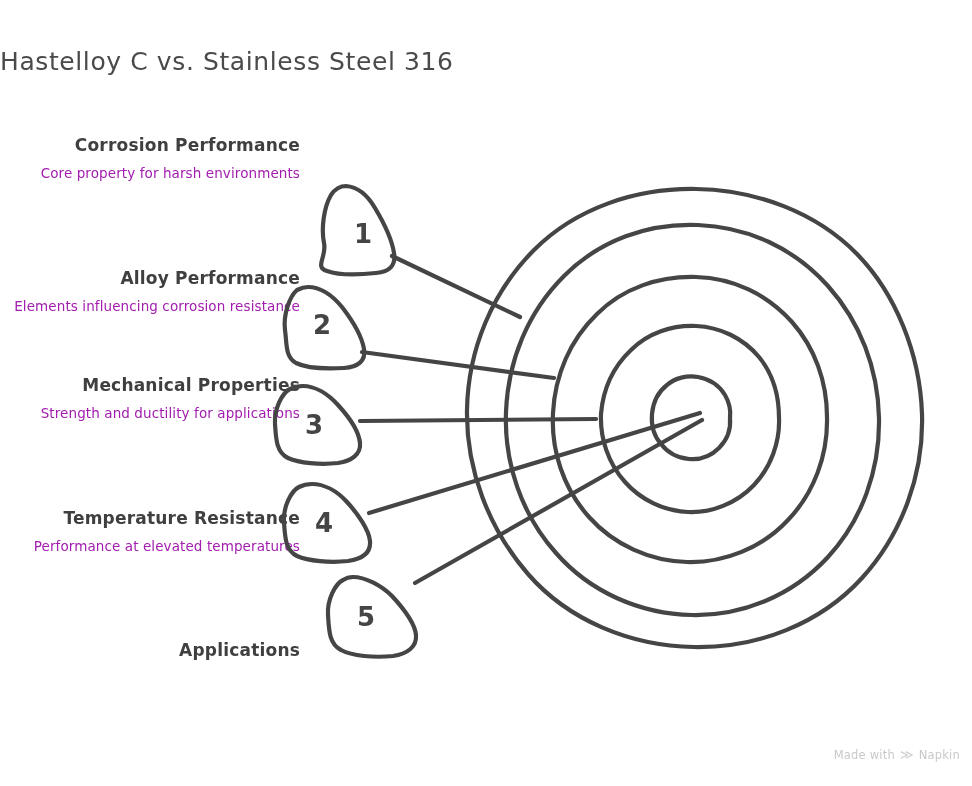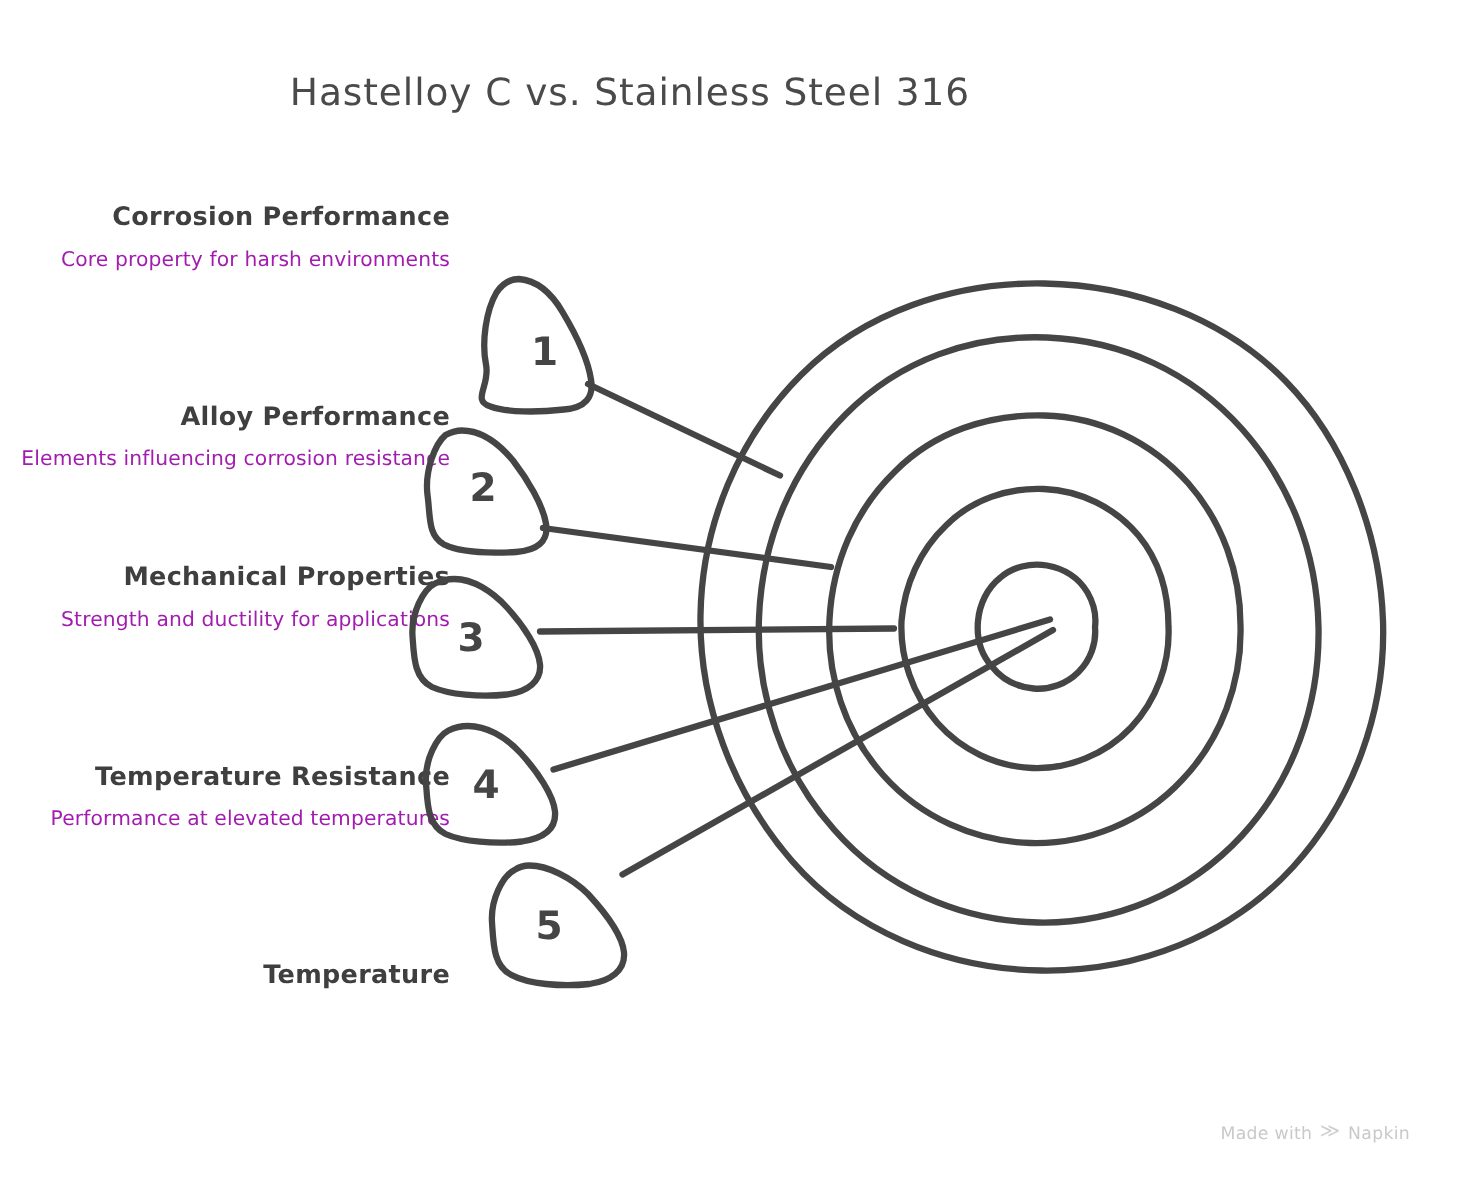--- a/index.html
+++ b/index.html
@@ -17,21 +17,21 @@
     width: 972px;
     height: 786px;
     background: #ffffff;
     overflow: hidden;
   }
   #diagram-title {
     position: absolute;
     left: 0;
     top: 47px;
     width: 840px;
-    text-align: center;
+    text-align: left;
     font-family: "DejaVu Sans", sans-serif;
     font-size: 25px;
     font-weight: 400;
     letter-spacing: 0.6px;
     color: #4a4a4a;
   }
   .label-block {
     position: absolute;
     width: 300px;
     left: 0;
@@ -61,21 +61,21 @@
     top: 0;
   }
   .pin-number {
     font-family: "DejaVu Sans", sans-serif;
     font-size: 26px;
     font-weight: 700;
     fill: #454545;
   }
   #watermark {
     position: absolute;
-    right: 32px;
+    right: 12px;
     bottom: 24px;
     display: flex;
     gap: 5px;
     font-family: "DejaVu Sans", sans-serif;
     font-size: 11.5px;
     color: #c9c9c9;
     letter-spacing: 0.2px;
   }
   #watermark .wm-mark {
     display: inline-block;
@@ -105,21 +105,21 @@
     <div class="lb-title">Mechanical Properties</div>
     <div class="lb-desc">Strength and ductility for applications</div>
   </div>
 
   <div class="label-block" style="top:506px;">
     <div class="lb-title">Temperature Resistance</div>
     <div class="lb-desc">Performance at elevated temperatures</div>
   </div>
 
   <div class="label-block" style="top:638px;">
-    <div class="lb-title">Temperature</div>
+    <div class="lb-title">Applications</div>
   </div>
 
   <svg id="art" width="972" height="786" viewBox="0 0 972 786">
     <g fill="none" stroke="#454545" stroke-width="4.2" stroke-linecap="round" stroke-linejoin="round">
 
       <path d="
         M 922,414
         C 924,474 902,534 862,578
         C 820,624 758,648 694,647
         C 630,646 568,620 528,574

